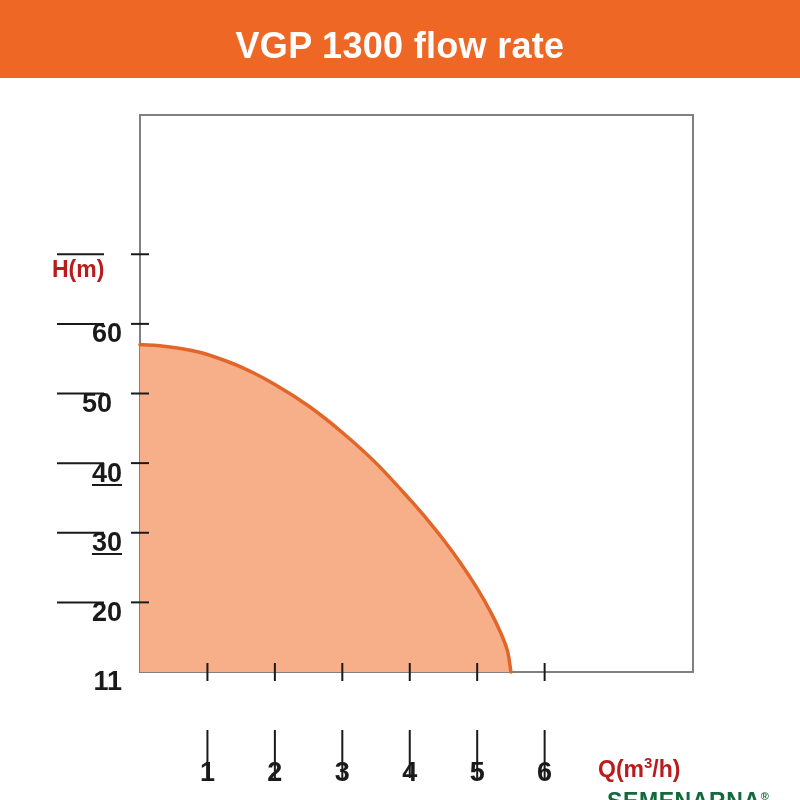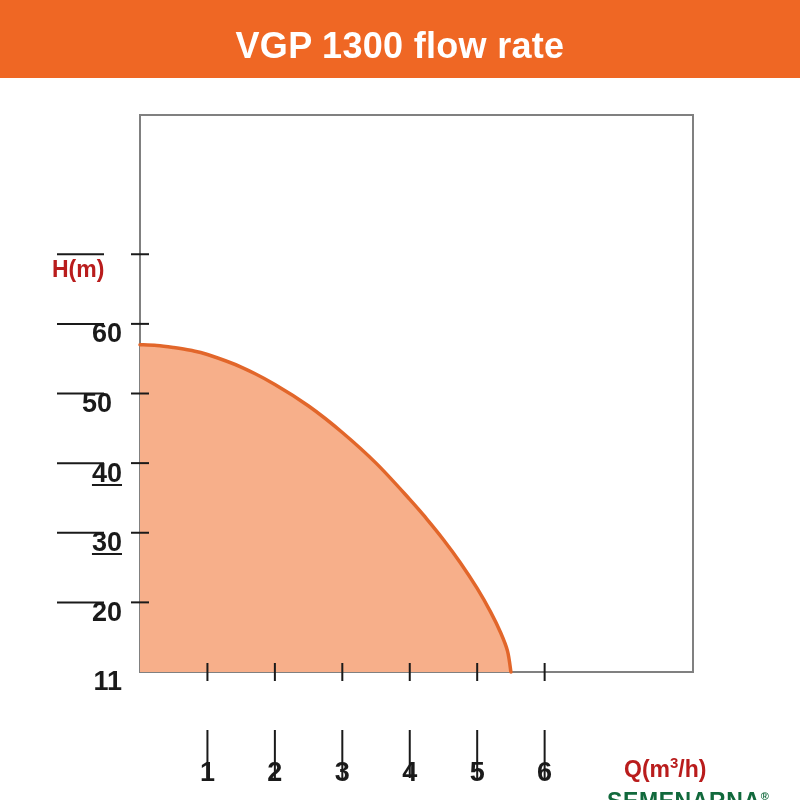--- a/index.html
+++ b/index.html
@@ -65,21 +65,20 @@
     font-family: "Liberation Sans", sans-serif;
     white-space: nowrap;
   }
   .y-axis-title {
     left: 52px;
     top: 178px;
   }
   .x-axis-title {
     left: 598px;
     top: 678px;
-    margin-left: 26px;
   }
   .sup {
     font-size: 15px;
     vertical-align: super;
     line-height: 0;
   }
   .tick-label {
     position: absolute;
     font-size: 27px;
     font-weight: bold;

